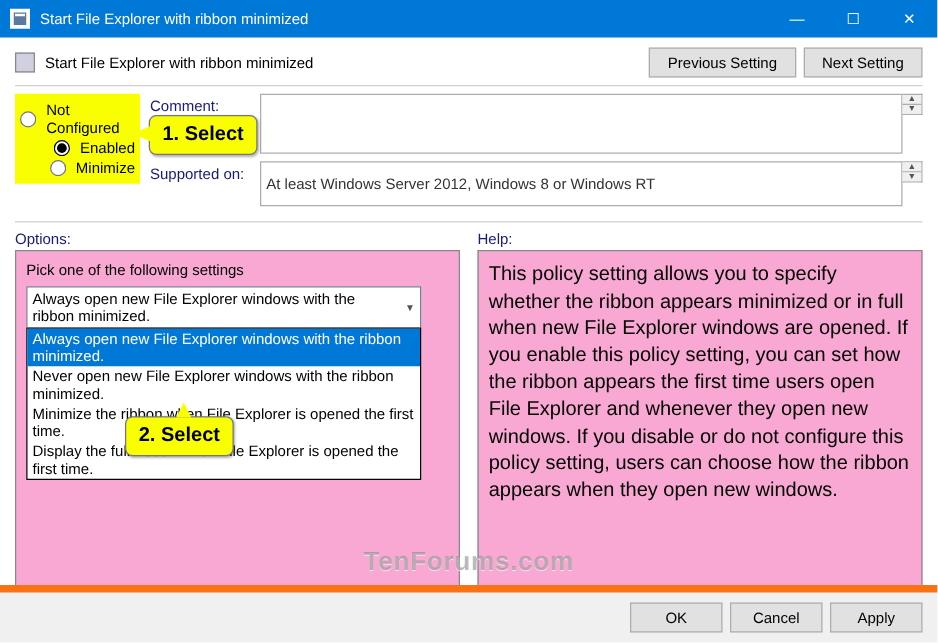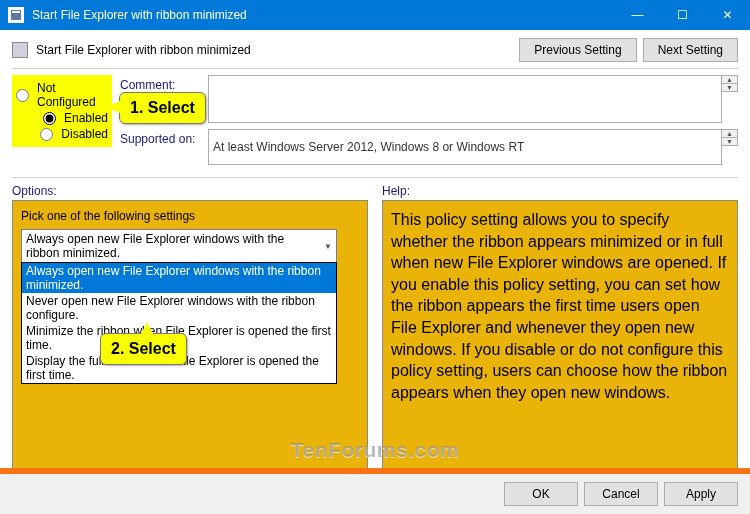--- a/index.html
+++ b/index.html
@@ -24,21 +24,21 @@
 .comment-row label { width: 88px; padding-top: 3px; color: #1a1a7a; }
 .comment-row textarea, .comment-row .supported-box { flex: 1; border: 1px solid #abadb3; padding: 3px 4px; font-family: inherit; font-size: 12px; resize: none; background: #fff; }
 .comment-row textarea { height: 48px; }
 .supported-box { height: 36px; display: flex; align-items: center; color: #333; overflow: hidden; }
 .spinner { width: 16px; display: flex; flex-direction: column; border: 1px solid #abadb3; border-left: none; }
 .spinner div { flex: 1; display: flex; align-items: center; justify-content: center; font-size: 7px; background: #f0f0f0; color: #555; }
 .spinner div:first-child { border-bottom: 1px solid #abadb3; }
 .panels { display: flex; gap: 14px; margin-top: 6px; }
 .panel { flex: 1; display: flex; flex-direction: column; }
 .panel-label { color: #1a1a7a; margin-bottom: 2px; }
-.panel-box { border: 1px solid #888; background: #eab308; padding: 8px; height: 270px; overflow: auto; position: relative; }
+.panel-box { border: 1px solid #888; background: #f9a8d4; padding: 8px; height: 270px; overflow: auto; position: relative; }
 .options-label { margin-bottom: 6px; }
 .select-wrap { position: relative; width: 316px; }
 .select-display { border: 1px solid #7a7a9a; background: #fff; padding: 2px 18px 2px 4px; font-size: 12px; display: flex; align-items: center; color: #000; }
 .select-arrow { position: absolute; right: 2px; top: 2px; bottom: 2px; width: 14px; display: flex; align-items: center; justify-content: center; font-size: 8px; color: #555; }
 .dropdown-list { position: absolute; top: 100%; left: 0; right: 0; border: 1px solid #000; background: #fff; z-index: 5; margin-top: -1px; }
 .dropdown-item { padding: 1px 4px; font-size: 12px; cursor: pointer; }
 .dropdown-item.selected { background: #0078d7; color: #fff; }
 .help-text { font-size: 16px; line-height: 1.35; color: #000; }
 .footer { position: absolute; bottom: 0; left: 0; right: 0; border-top: 6px solid #f97316; padding: 8px 12px; display: flex; justify-content: flex-end; gap: 6px; background: #f0f0f0; }
 .footer .btn { width: 74px; }
@@ -84,21 +84,21 @@
       <label class="radio-item">
         <input type="radio" name="cfg" style="">
         <span>Not Configured</span>
       </label>
       <label class="radio-item">
         <input type="radio" name="cfg" checked="" style="">
         <span>Enabled</span>
       </label>
       <label class="radio-item">
         <input type="radio" name="cfg" style="">
-        <span>Disabled</span>
+        <span>Minimize</span>
       </label>
     </div>
 
     <div class="comment-area">
       <div class="comment-row">
         <label>Comment:</label>
         <textarea style=""></textarea>
         <div class="spinner">
             <div>▲</div>
             <div>▼</div>
@@ -122,21 +122,21 @@
       <div class="panel-label">Options:</div>
       <div class="panel-box">
         <div class="options-label">Pick one of the following settings</div>
         <div class="select-wrap">
           <div class="select-display">
             <span>Always open new File Explorer windows with the ribbon minimized.</span>
             <span class="select-arrow">▼</span>
           </div>
           <div class="dropdown-list">
             <div class="dropdown-item selected">Always open new File Explorer windows with the ribbon minimized.</div>
-            <div class="dropdown-item">Never open new File Explorer windows with the ribbon configure.</div>
+            <div class="dropdown-item">Never open new File Explorer windows with the ribbon minimized.</div>
             <div class="dropdown-item">Minimize the ribbon when File Explorer is opened the first time.</div>
             <div class="dropdown-item">Display the full ribbon when File Explorer is opened the first time.</div>
           </div>
         </div>
       </div>
     </div>
     <div class="panel">
       <div class="panel-label">Help:</div>
       <div class="panel-box">
         <div class="help-text">This policy setting allows you to specify whether the ribbon appears minimized or in full when new File Explorer windows are opened. If you enable this policy setting, you can set how the ribbon appears the first time users open File Explorer and whenever they open new windows. If you disable or do not configure this policy setting, users can choose how the ribbon appears when they open new windows.</div>

